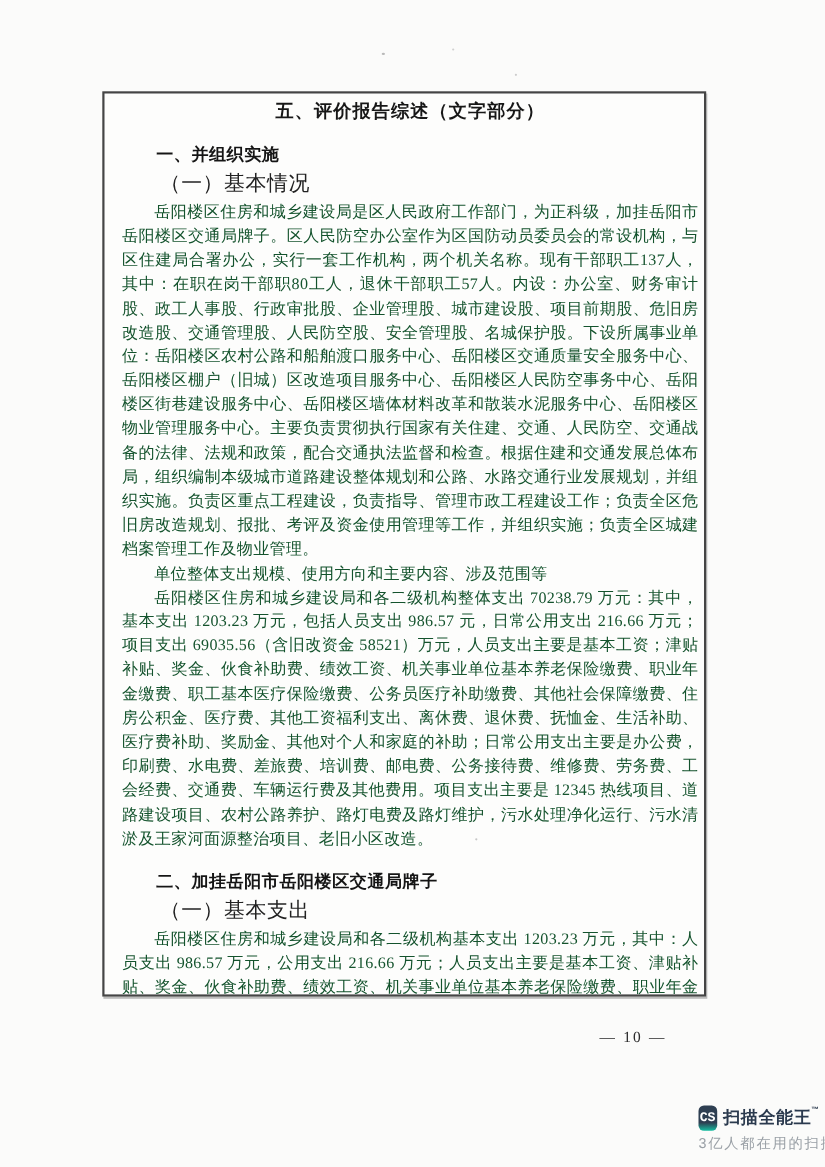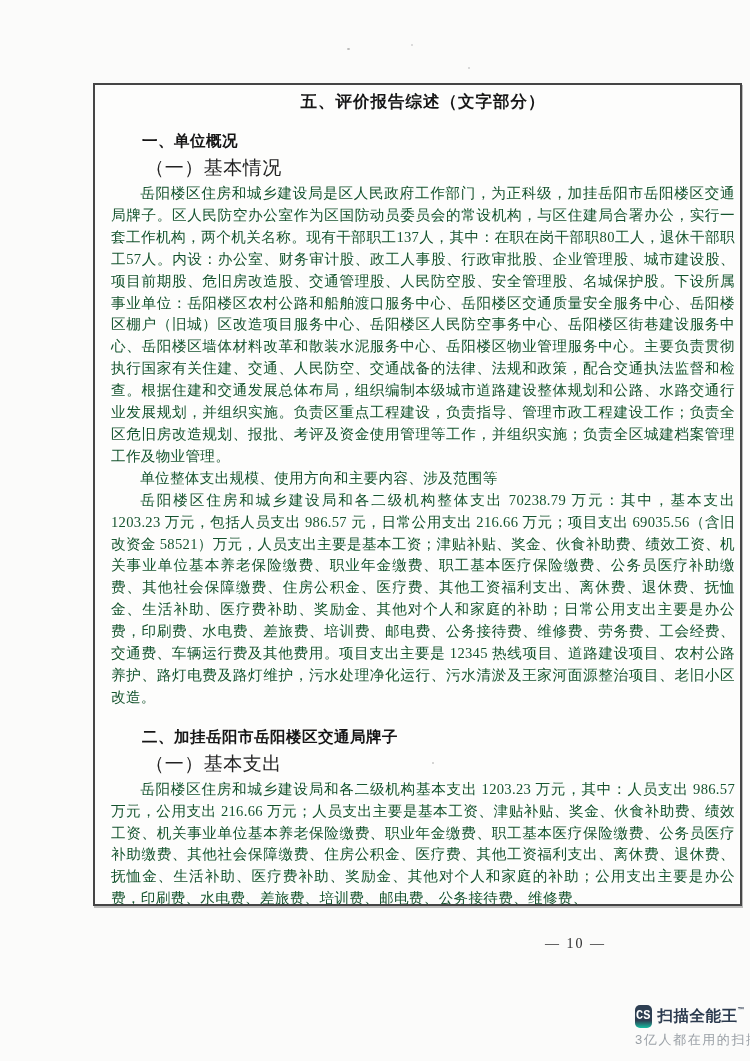--- a/index.html
+++ b/index.html
@@ -10,21 +10,21 @@
     background: #fbfbfa;
     font-family: "Liberation Serif", "DejaVu Serif", serif;
     color: #1b1b1b;
     overflow: hidden;
   }
 
   
   .doc-box {
     position: absolute;
     left: 93px; top: 83px;
-    width: 649px; height: 823px;
+    width: 549px; height: 823px;
     border: 2px solid #454545;
     box-shadow: 1px 2px 0 rgba(110,110,110,.45);
     background: #fdfdfc;
     padding: 2px 5px 0 16px;
     overflow: hidden;
   }
 
   .doc-title {
     margin-top: 2px;
     text-align: center;
@@ -134,21 +134,21 @@
   .speck.s2 { left: 411px; top: 44px;  width: 2px; height: 2px; background:#d0d0d0; }
   .speck.s3 { left: 468px; top: 67px;  width: 2px; height: 2px; background:#cccccc; }
   .speck.s4 { left: 432px; top: 762px; width: 2px; height: 2px; background:#c7c7c7; }
 </style>
 </head>
 <body>
 
 <div class="doc-box">
   <div class="doc-title">五、评价报告综述（文字部分）</div>
 
-  <div class="h1">一、单位概况</div>
+  <div class="h1">一、并组织实施</div>
 
   <div class="h2">（一）基本情况</div>
 
   <p class="para">岳阳楼区住房和城乡建设局是区人民政府工作部门，为正科级，加挂岳阳市岳阳楼区交通局牌子。区人民防空办公室作为区国防动员委员会的常设机构，与区住建局合署办公，实行一套工作机构，两个机关名称。现有干部职工137人，其中：在职在岗干部职80工人，退休干部职工57人。内设：办公室、财务审计股、政工人事股、行政审批股、企业管理股、城市建设股、项目前期股、危旧房改造股、交通管理股、人民防空股、安全管理股、名城保护股。下设所属事业单位：岳阳楼区农村公路和船舶渡口服务中心、岳阳楼区交通质量安全服务中心、岳阳楼区棚户（旧城）区改造项目服务中心、岳阳楼区人民防空事务中心、岳阳楼区街巷建设服务中心、岳阳楼区墙体材料改革和散装水泥服务中心、岳阳楼区物业管理服务中心。主要负责贯彻执行国家有关住建、交通、人民防空、交通战备的法律、法规和政策，配合交通执法监督和检查。根据住建和交通发展总体布局，组织编制本级城市道路建设整体规划和公路、水路交通行业发展规划，并组织实施。负责区重点工程建设，负责指导、管理市政工程建设工作；负责全区危旧房改造规划、报批、考评及资金使用管理等工作，并组织实施；负责全区城建档案管理工作及物业管理。</p>
 
   <p class="para no-gap">单位整体支出规模、使用方向和主要内容、涉及范围等</p>
 
   <p class="para no-gap">岳阳楼区住房和城乡建设局和各二级机构整体支出 70238.79 万元：其中，基本支出 1203.23 万元，包括人员支出 986.57 元，日常公用支出 216.66 万元；项目支出 69035.56（含旧改资金 58521）万元，人员支出主要是基本工资；津贴补贴、奖金、伙食补助费、绩效工资、机关事业单位基本养老保险缴费、职业年金缴费、职工基本医疗保险缴费、公务员医疗补助缴费、其他社会保障缴费、住房公积金、医疗费、其他工资福利支出、离休费、退休费、抚恤金、生活补助、医疗费补助、奖励金、其他对个人和家庭的补助；日常公用支出主要是办公费，印刷费、水电费、差旅费、培训费、邮电费、公务接待费、维修费、劳务费、工会经费、交通费、车辆运行费及其他费用。项目支出主要是 12345 热线项目、道路建设项目、农村公路养护、路灯电费及路灯维护，污水处理净化运行、污水清淤及王家河面源整治项目、老旧小区改造。</p>
 
   <div class="h1">二、加挂岳阳市岳阳楼区交通局牌子</div>

